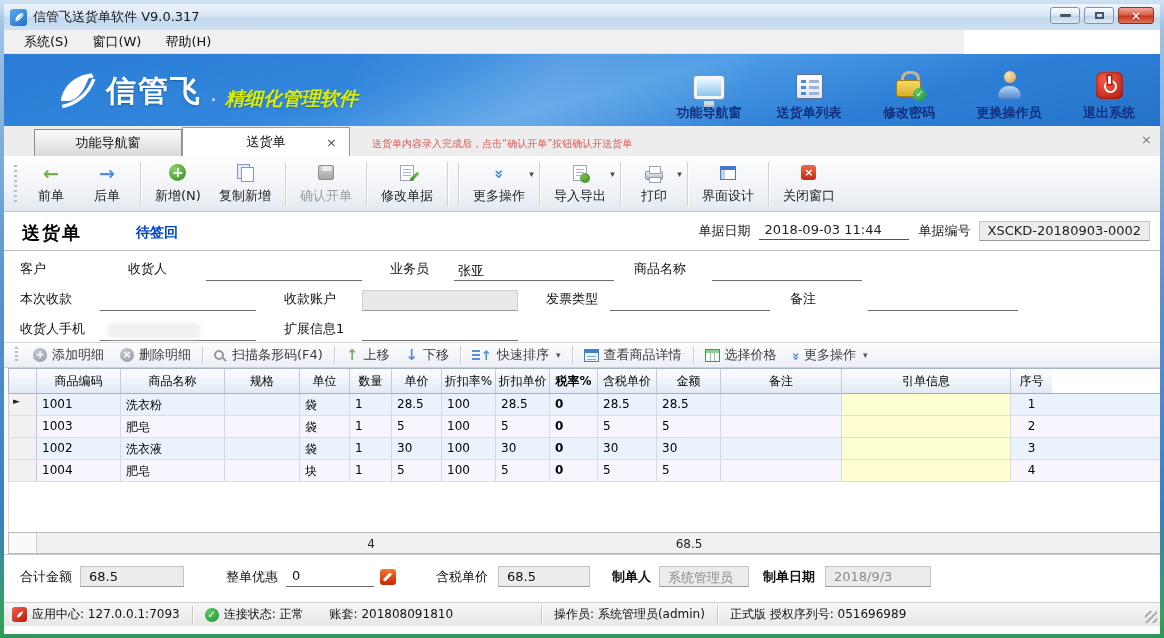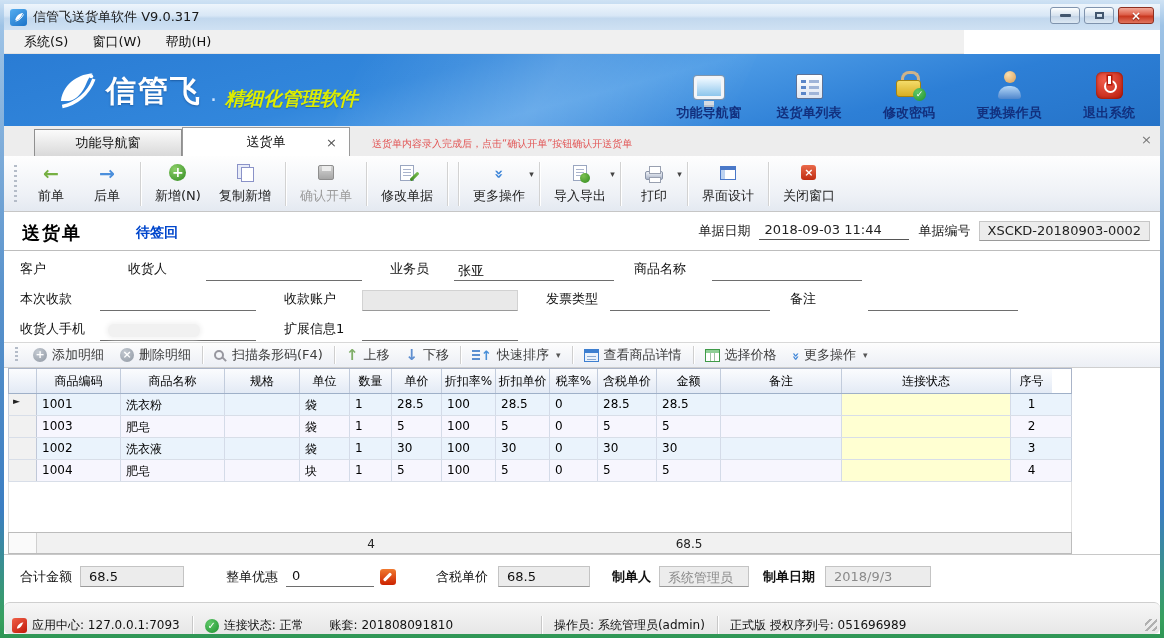--- a/index.html
+++ b/index.html
@@ -139,52 +139,52 @@
   .di-sort .up { color:#4a90d8; font-size:13px; font-weight:bold; }
   .di-view { position:relative; width:15px; height:13px; border:1px solid #3d7fd0; background:#eaf2fc; }
   .di-view::before { content:""; position:absolute; left:0; top:0; right:0; height:3px; background:#3d7fd0; }
   .di-view::after { content:""; position:absolute; left:2px; top:6px; width:9px; height:1px; background:#88a8d0; box-shadow:0 3px 0 #88a8d0; }
   .di-price { position:relative; width:15px; height:13px; border:1px solid #3f9a48; background:#fff; }
   .di-price::before { content:""; position:absolute; left:0; top:0; right:0; height:3px; background:#8fcf96; }
   .di-price::after { content:""; position:absolute; left:4px; top:3px; width:1px; bottom:0; background:#9fc4a4; box-shadow:4px 0 0 #9fc4a4, -8px 4px 0 8px rgba(0,0,0,0); border-top:none; }
   .i-more-sm { color:#3d85d8; font-weight:bold; font-size:13px; transform:rotate(90deg); letter-spacing:-2px; }
 
   
-  .grid { position:absolute; left:4px; top:364px; width:1064px; }
+  .grid { position:absolute; left:4px; top:364px; width:1157px; }
   .ghead { display:flex; height:26px; font-size:12px; color:#000; border:1px solid #aab4c8; border-bottom:1px solid #9fb0c8; }
   .ghead .c { display:flex; align-items:center; justify-content:center; background:linear-gradient(#fbfcfe,#e3eaf5); border-right:1px solid #c2ccdc; padding:0 2px; }
   .ghead .c:last-child { border-right:none; }
   .trow { display:flex; height:22px; font-size:12px; border-bottom:1px solid #d8dee8; border-left:1px solid #c8d0de; border-right:1px solid #c8d0de; }
   .trow .c { padding:3px 5px; border-right:1px solid #d4dbe8; overflow:hidden; white-space:nowrap; }
   .trow .c:last-child { border-right:none; }
   .r-a { background:#eaf3fc; } .r-b { background:#f7f6fe; }
   .c.sel { background:#f1f1f1; border-right:1px solid #c0c8d8; padding:2px 0 0 4px; color:#222; font-size:9px; }
   .c.ref { background:#ffffd2; }
   .c.ctr { text-align:center; }
   .c0{width:28px;} .c1{width:84px;} .c2{width:104px;} .c3{width:75px;} .c4{width:50px;} .c5{width:42px;}
-  .c6{width:50px;} .c7{width:54px;} .c8{width:54px;} .c9{width:48px;} .c10{width:59px;} .c11{width:64px;}
+  .c6{width:50px;} .c7{width:54px;} .c8{width:54px;} .c9{width:48px;font-weight:bold;} .c10{width:59px;} .c11{width:64px;}
   .c12{width:121px;} .c13{width:169px;} .c14{width:41px;}
   .grid-empty { height:50px; border-left:1px solid #e0e0e0; border-right:1px solid #e0e0e0; background:#fff; }
   .summary { display:flex; height:22px; font-size:12px; color:#222; background:#f1f1f1; border:1px solid #bcbcbc; }
   .summary .c { padding:4px 5px; text-align:center; }
   .summary .c.sel { background:#fafafa; border-right:1px solid #d0d0d0; }
 
   
   .footerbar { position:absolute; left:0; top:550px; width:1156px; height:44px; border-top:1px solid #c8c8c8; background:#fff;
     display:flex; align-items:center; font-size:13px; color:#111; }
   .fbox { background:#ececec; border:1px solid #c4c4c4; border-bottom:1px solid #9a9a9a; height:21px; padding:2px 8px 0; font-size:13px; }
   .funder { border-bottom:1px solid #6e6e6e; height:21px; padding:2px 6px 0; font-size:13px; }
   .gray-text { color:#8a8a8a; }
   .edit-disc { width:16px; height:16px; border-radius:3px; margin-left:6px; background:linear-gradient(#f07a30,#cc2200); position:relative; cursor:pointer; }
   .edit-disc::after { content:""; position:absolute; left:6px; top:3px; width:3px; height:10px; background:#fff; transform:rotate(45deg); border-radius:1px; }
 
   
-  .statusbar { position:absolute; left:0; top:598px; width:1156px; height:32px;
+  .statusbar { position:absolute; left:0; top:598px; width:1156px; height:24px;
     background:linear-gradient(#f6f6f6,#e7e7e7); border-top:1px solid #cfcfcf;
-    display:flex; align-items:flex-end; font-size:12px; color:#111; padding:0 8px;border-radius:6px; }
+    display:flex; align-items:center; font-size:12px; color:#111; padding:0 8px; }
   .sbico { width:15px; height:15px; border-radius:3px; background:linear-gradient(145deg,#f06048,#c01808); margin-right:5px; display:flex; align-items:center; justify-content:center; }
   .sbico svg { width:10px; height:10px; }
   .sbcheck { width:14px; height:14px; border-radius:50%; background:radial-gradient(circle at 35% 30%,#5fc868,#1e9230); color:#fff; font-size:10px; line-height:14px; text-align:center; margin-right:5px; }
   .ssep { width:1px; height:18px; background:#c8c8c8; box-shadow:1px 0 0 #fff; margin:0 12px; }
   .sitem { white-space:nowrap; display:flex; align-items:center; }
   .sgrip { position:absolute; right:3px; bottom:3px; width:12px; height:12px;
     background:repeating-linear-gradient(135deg,transparent 0 3px,#b0b0b0 3px 5px); }
 </style>
 </head>
 <body>
@@ -459,21 +459,21 @@
         <span class="c c3">规格</span>
         <span class="c c4">单位</span>
         <span class="c c5">数量</span>
         <span class="c c6">单价</span>
         <span class="c c7">折扣率%</span>
         <span class="c c8">折扣单价</span>
         <span class="c c9">税率%</span>
         <span class="c c10">含税单价</span>
         <span class="c c11">金额</span>
         <span class="c c12">备注</span>
-        <span class="c c13">连接状态</span>
+        <span class="c c13">引单信息</span>
         <span class="c c14">序号</span>
       </div>
 
       <div class="trow r-a">
         <span class="c c0 sel">►</span>
         <span class="c c1">1001</span>
         <span class="c c2">洗衣粉</span>
         <span class="c c3"></span>
         <span class="c c4">袋</span>
         <span class="c c5">1</span>

